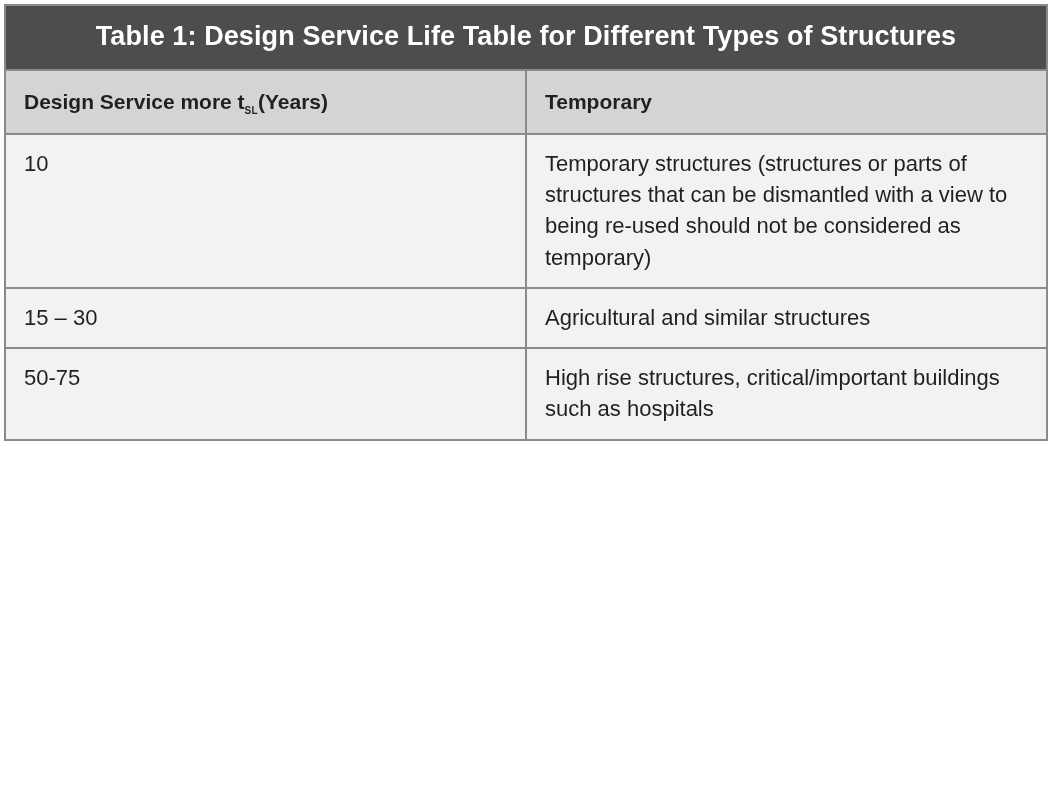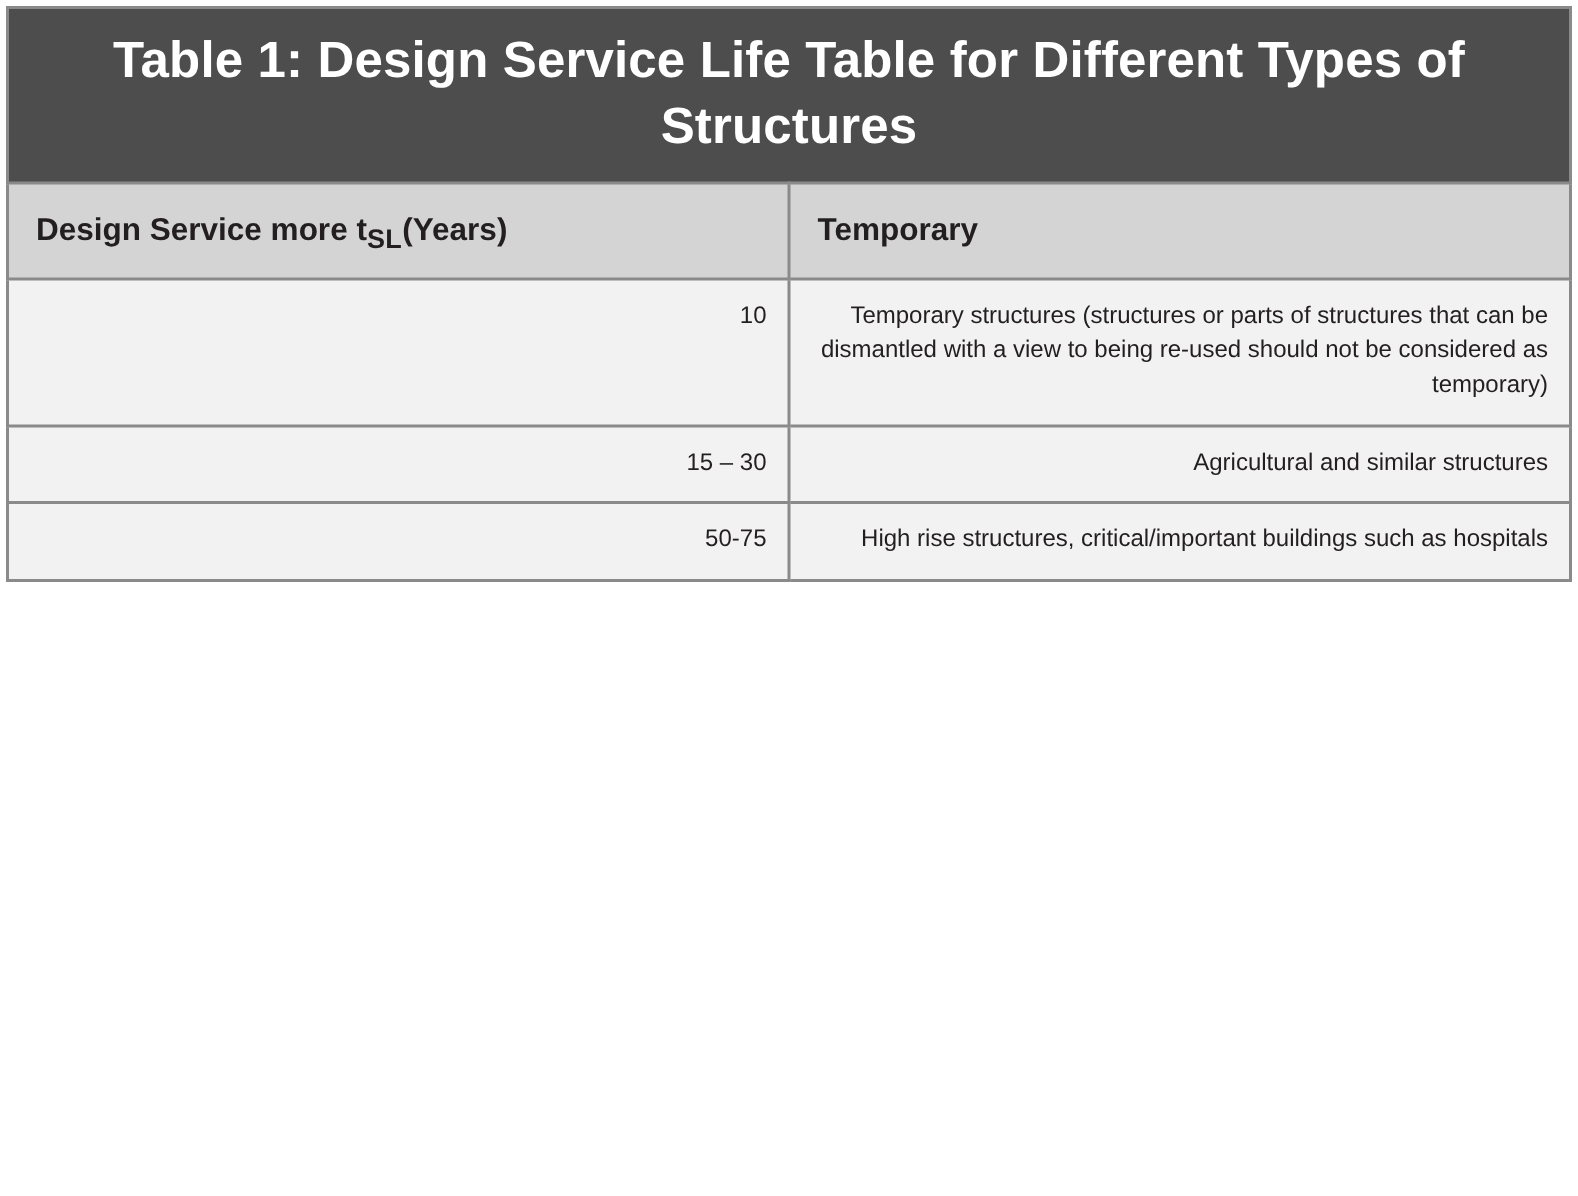--- a/index.html
+++ b/index.html
@@ -25,46 +25,45 @@
     width: 1044px;
     table-layout: fixed;
   }
   table.design-life td, table.design-life th {
     border: 2px solid #8a8a8a;
     vertical-align: top;
   }
   .title-cell {
     background: #4d4d4d;
     color: #ffffff;
-    font-size: 34px;
+    font-size: 27px;
     font-weight: bold;
     text-align: center;
     line-height: 1.28;
     padding: 13px 40px 15px 40px;
     border: 2px solid #4d4d4d;
     letter-spacing: 0.1px;
   }
   .hdr-cell {
     background: #d4d4d4;
     font-size: 21px;
     font-weight: bold;
     line-height: 1.45;
     padding: 16px 14px 16px 18px;
   }
   .col-a { width: 278px; }
   .body-cell {
-    font-size: 16px;
+    font-size: 22px;
     line-height: 1.42;
     padding: 13px 14px 14px 18px;
-    text-align: right;
   }
   .row-light td { background: #f2f2f2; }
   .row-dark td { background: #d4d4d4; }
   .sub {
-    font-size: 18px;
+    font-size: 10px;
     vertical-align: baseline;
     position: relative;
     top: 5px;
     font-weight: bold;
     letter-spacing: 0.3px;
   }
 </style>
 </head>
 <body>
 

